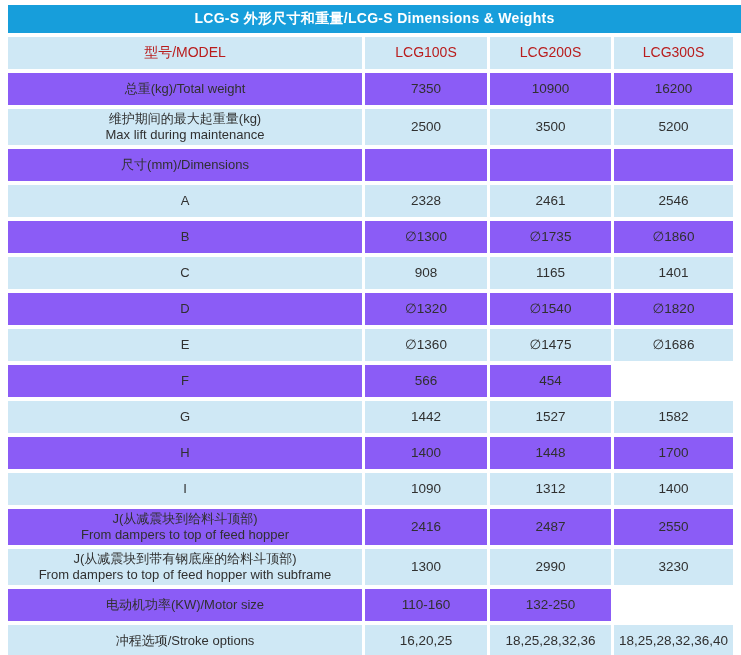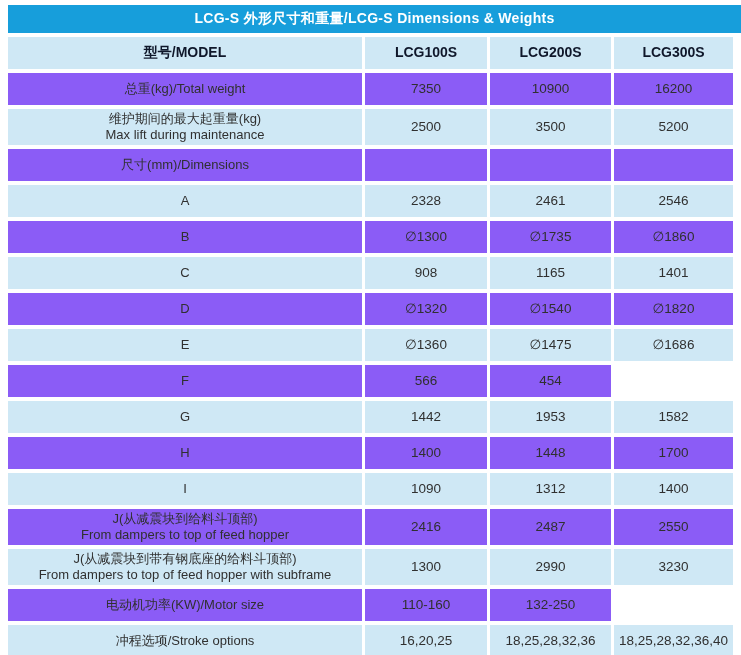--- a/index.html
+++ b/index.html
@@ -35,21 +35,21 @@
   .row.tall { height:36px; }
   .cell {
     display:flex; flex-direction:column;
     align-items:center; justify-content:center;
     text-align:center;
     font-size:13.5px;
     line-height:1.25;
   }
   .row.blue  .cell { background:#CFE8F5; }
   .row.white .cell { background:#8b5cf6; }
-  .row.head .cell { font-weight:bold; font-size:14px; color:#0f172a; }
+  .row.head .cell { font-weight:normal; font-size:14px; color:#b91c1c; }
   .label-cell { font-size:13px; }
   .label-cell span { display:block; }
 </style>
 </head>
 <body>
 
 <div class="page">
 
   <div class="title-bar">LCG-S 外形尺寸和重量/LCG-S Dimensions &amp; Weights</div>
 
@@ -123,21 +123,21 @@
 
     <div class="row white">
       <div class="cell label-cell">F</div>
       <div class="cell">566</div>
       <div class="cell">454</div>
     </div>
 
     <div class="row blue">
       <div class="cell label-cell">G</div>
       <div class="cell">1442</div>
-      <div class="cell">1953</div>
+      <div class="cell">1527</div>
       <div class="cell">1582</div>
     </div>
 
     <div class="row white">
       <div class="cell label-cell">H</div>
       <div class="cell">1400</div>
       <div class="cell">1448</div>
       <div class="cell">1700</div>
     </div>
 

